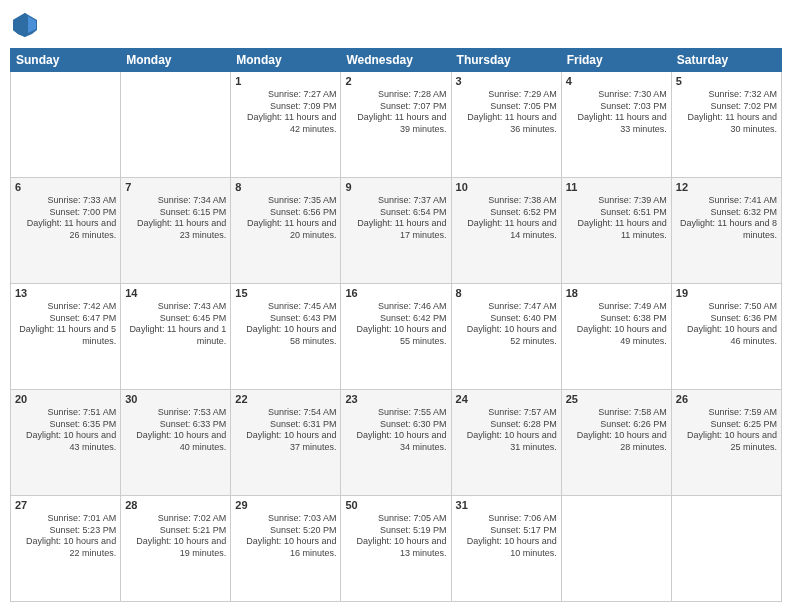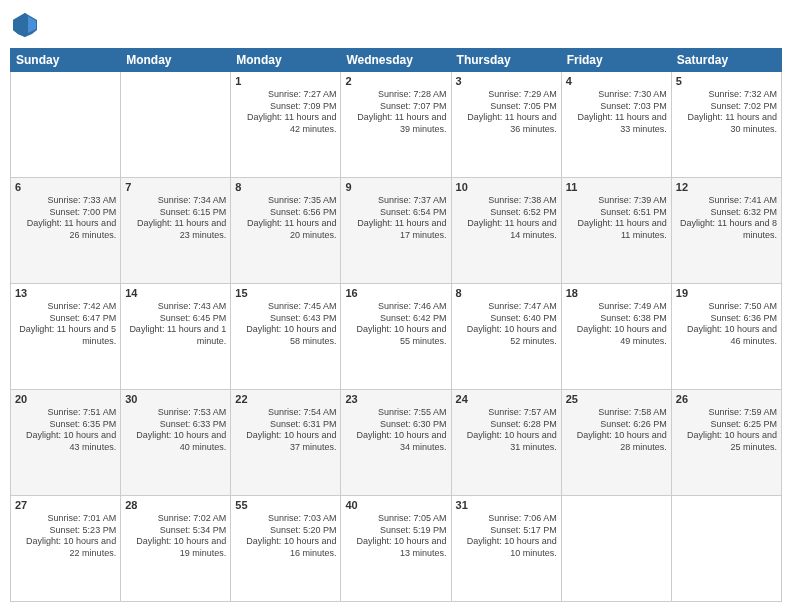--- a/index.html
+++ b/index.html
@@ -311,31 +311,31 @@
         <tr>
           <td>
             <span class="day-num">27</span>
             <div class="cell-info">Sunrise: 7:01 AM
 Sunset: 5:23 PM
 Daylight: 10 hours and 22 minutes.</div>
           </td>
           <td>
             <span class="day-num">28</span>
             <div class="cell-info">Sunrise: 7:02 AM
-Sunset: 5:34 PM
+Sunset: 5:21 PM
 Daylight: 10 hours and 19 minutes.</div>
           </td>
           <td>
-            <span class="day-num">55</span>
+            <span class="day-num">29</span>
             <div class="cell-info">Sunrise: 7:03 AM
 Sunset: 5:20 PM
 Daylight: 10 hours and 16 minutes.</div>
           </td>
           <td>
-            <span class="day-num">40</span>
+            <span class="day-num">50</span>
             <div class="cell-info">Sunrise: 7:05 AM
 Sunset: 5:19 PM
 Daylight: 10 hours and 13 minutes.</div>
           </td>
           <td>
             <span class="day-num">31</span>
             <div class="cell-info">Sunrise: 7:06 AM
 Sunset: 5:17 PM
 Daylight: 10 hours and 10 minutes.</div>
           </td>

